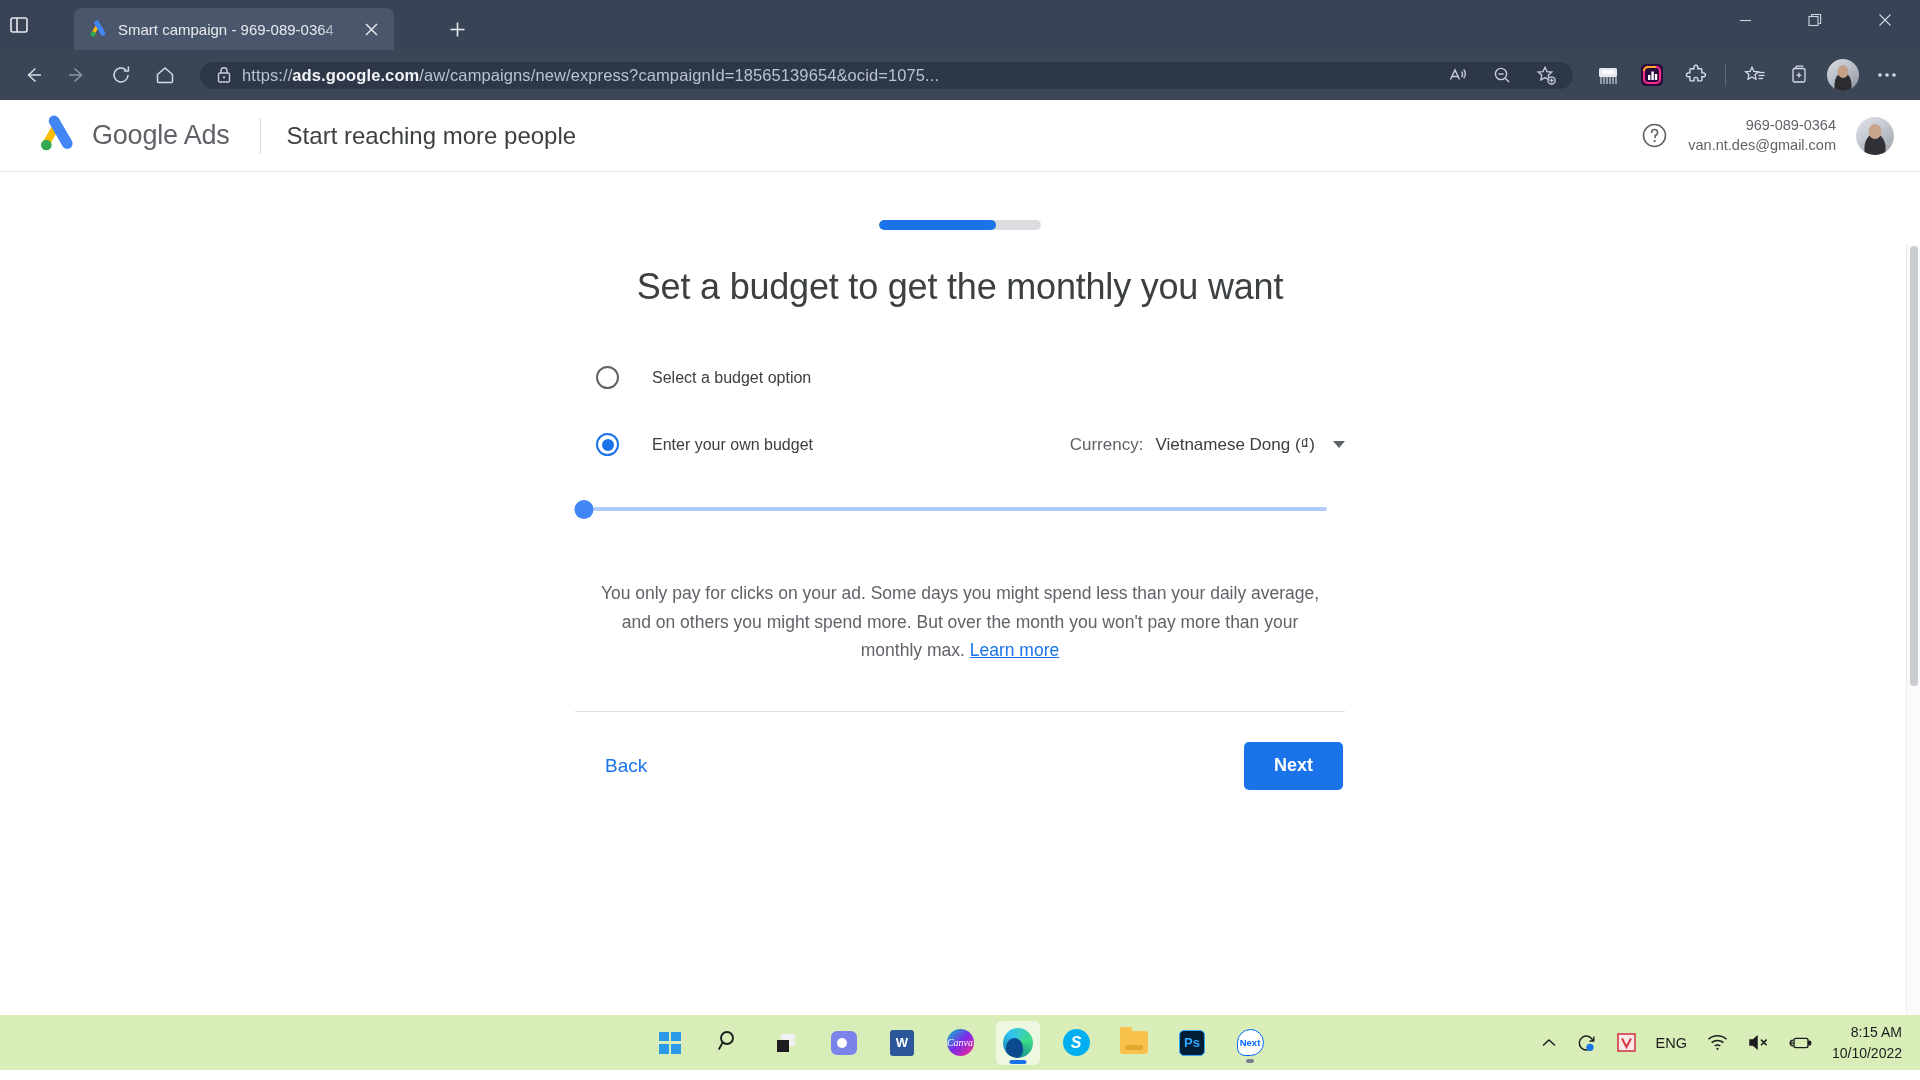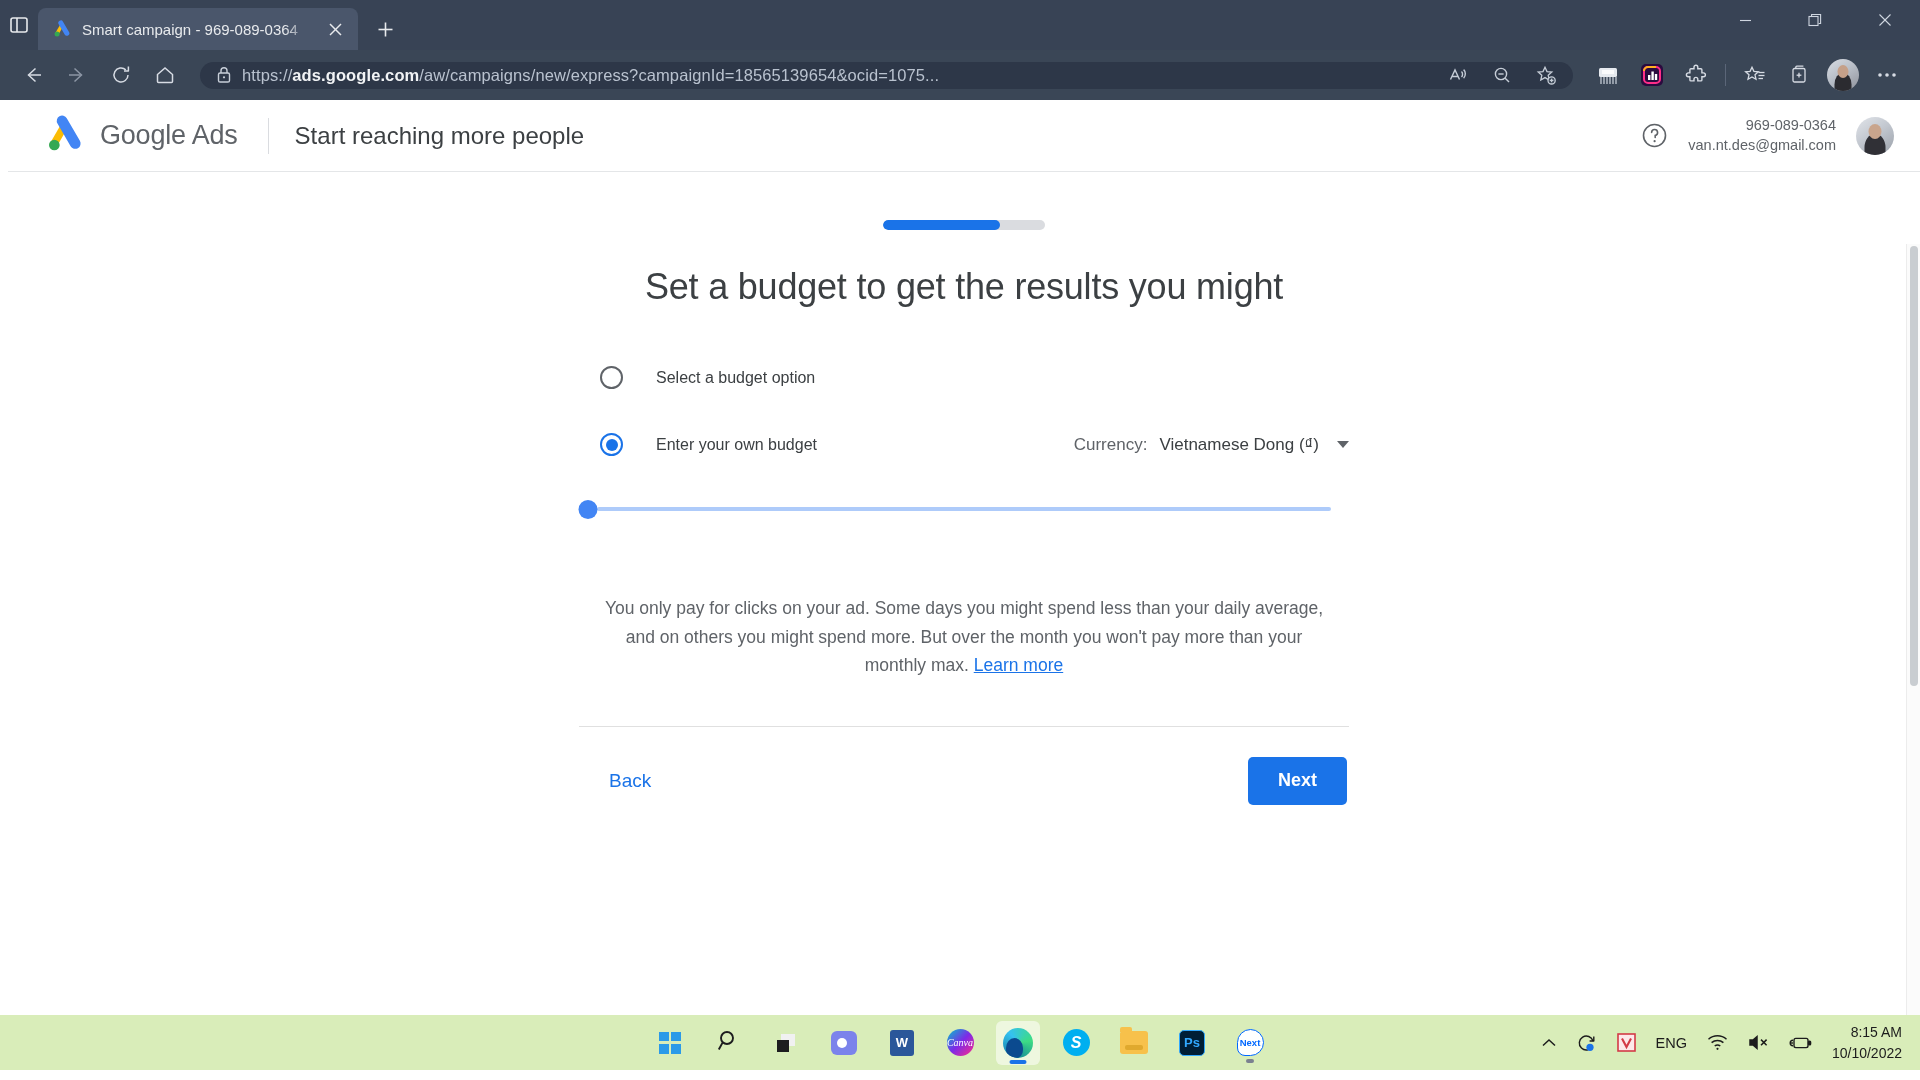--- a/index.html
+++ b/index.html
@@ -10,20 +10,21 @@
     background: #fff;
   }
 
   
   .browser-titlebar {
     height: 50px;
     background: #384355;
     display: flex;
     align-items: flex-end;
     position: relative;
+    gap: 36px;
   }
   .tab-strip-left {
     width: 38px; height: 50px;
     display: flex; align-items: center; justify-content: center;
   }
   .tab-search-icon svg { display: block; }
   .tab {
     height: 42px;
     min-width: 320px;
     max-width: 380px;
@@ -125,21 +126,21 @@
     width: 17px; height: 24px; transform: translateX(-50%);
     background: #2b2b30; border-radius: 48% 48% 0 0;
   }
   .tb-avatar::before {
     content: ""; position: absolute; left: 50%; top: 20%;
     width: 11px; height: 13px; transform: translateX(-50%);
     background: #c5a089; border-radius: 50%; z-index: 2;
   }
 
   
-  .page { height: 915px; background: #fff; position: relative; overflow: hidden; padding-left: 8px; }
+  .page { height: 915px; background: #fff; position: relative; overflow: hidden; }
 
   .gads-header {
     height: 72px;
     display: flex; align-items: center;
     padding: 0 26px 0 36px;
     border-bottom: 1px solid #e4e6e8;
   }
   .gads-logo-wrap { display: flex; align-items: center; gap: 14px; }
   .gads-brand {
     font-size: 27px; color: #5f6368; letter-spacing: -.2px;
@@ -232,21 +233,21 @@
   .slider-rail {
     position: absolute; left: 18px; right: 18px; height: 4px;
     background: #aecbfa; border-radius: 2px;
   }
   .slider-thumb {
     position: absolute; width: 19px; height: 19px; border-radius: 50%;
     background: #4285f4;
   }
 
   .explainer {
-    margin-top: 72px;
+    margin-top: 57px;
     text-align: center;
     font-size: 17.5px;
     line-height: 1.63;
     color: #5f6368;
     padding: 0 20px;
   }
   .explainer a { color: #1a73e8; text-decoration: underline; }
 
   .footer-sep { border-top: 1px solid #e0e0e0; margin-top: 46px; }
   .footer-row {
@@ -547,21 +548,21 @@
     </div>
   </div>
 
   <div class="content-scroll">
     <div class="content-inner">
 
       <div class="progress-track">
         <div class="progress-fill" id="progress-fill" style="width: 72%;"></div>
       </div>
 
-      <h1 class="step-title">Set a budget to get the results you might</h1>
+      <h1 class="step-title">Set a budget to get the monthly you want</h1>
 
       <div class="opt-row first">
         <span class="radio"></span>
         <span class="opt-label">Select a budget option</span>
       </div>
 
       <div class="opt-row">
         <span class="radio checked"></span>
         <span class="opt-label">Enter your own budget</span>
         <span class="currency-block">

